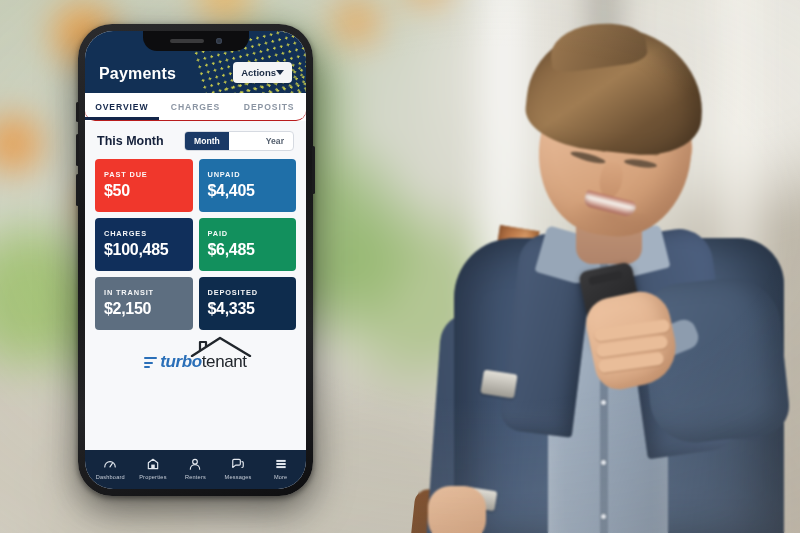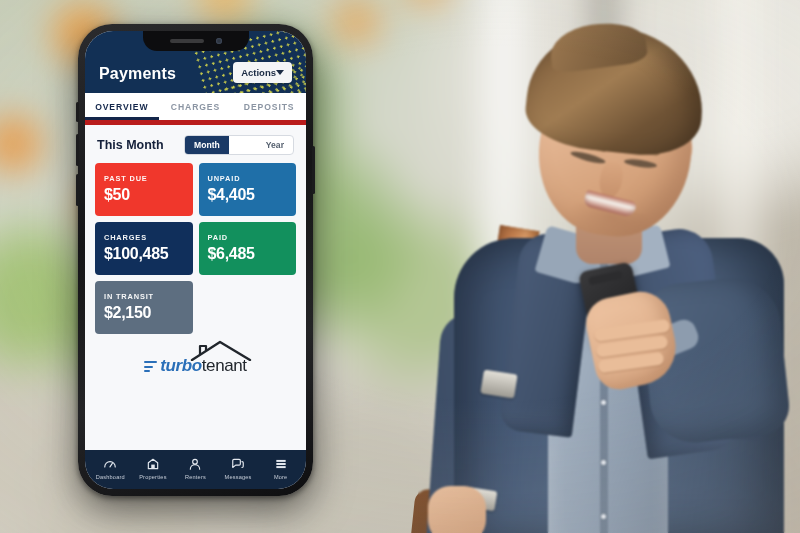--- a/index.html
+++ b/index.html
@@ -263,21 +263,21 @@
   }
   .actions-btn{
     background:#f4f5f7; color:#1b2b44; border-radius:4px; z-index:2;
     font-size:9.5px; font-weight:bold; padding:5px 8px;
     display:flex; align-items:center; box-shadow:0 1px 2px rgba(0,0,0,.2);
   }
   .chev{ width:0;height:0;border-left:4px solid transparent;border-right:4px solid transparent;border-top:5px solid #1b2b44; }
 
   
   .tabs{
-    display:flex; background:#fff; border-bottom:5px solid #b91c1c; flex:0 0 auto;
+    display:flex; background:#fff; border-bottom:1px solid #b91c1c; flex:0 0 auto;border-radius:10px;
   }
   .tab{
     flex:1; text-align:center; padding:9px 0 8px; font-size:8.6px; font-weight:bold;
     letter-spacing:.9px; color:#8b95a3;
   }
   .tab.active{ color:#13264a; box-shadow:inset 0 -3px 0 0 #13264a; }
 
   
   .app-body{ background:#f7f8fa; flex:1 1 auto; padding:8px 10px 18px; overflow:hidden; }
   .row-head{ display:flex; align-items:center; justify-content:space-between; padding:2px 2px 8px; }
@@ -422,20 +422,24 @@
           <div class="val">$100,485</div>
         </div>
         <div class="card" style="background:#12905d">
           <div class="lbl">PAID</div>
           <div class="val">$6,485</div>
         </div>
         <div class="card" style="background:#5d6e80">
           <div class="lbl">IN TRANSIT</div>
           <div class="val">$2,150</div>
         </div>
+        <div class="card" style="background:#0e2c4d">
+          <div class="lbl">DEPOSITED</div>
+          <div class="val">$4,335</div>
+        </div>
       </div>
 
       <div class="logo-wrap">
         <div class="logo">
           <svg class="roof" width="62" height="22" viewBox="0 0 62 22">
             <path d="M2 21 L30 3 L60 21" fill="none" stroke="#21262c" stroke-width="2.4" stroke-linecap="round" stroke-linejoin="round"></path>
             <path d="M10 16 L10 7 L16 7 L16 12" fill="none" stroke="#21262c" stroke-width="2.2" stroke-linejoin="round"></path>
           </svg>
           <span class="speedlines">
               <i></i>

